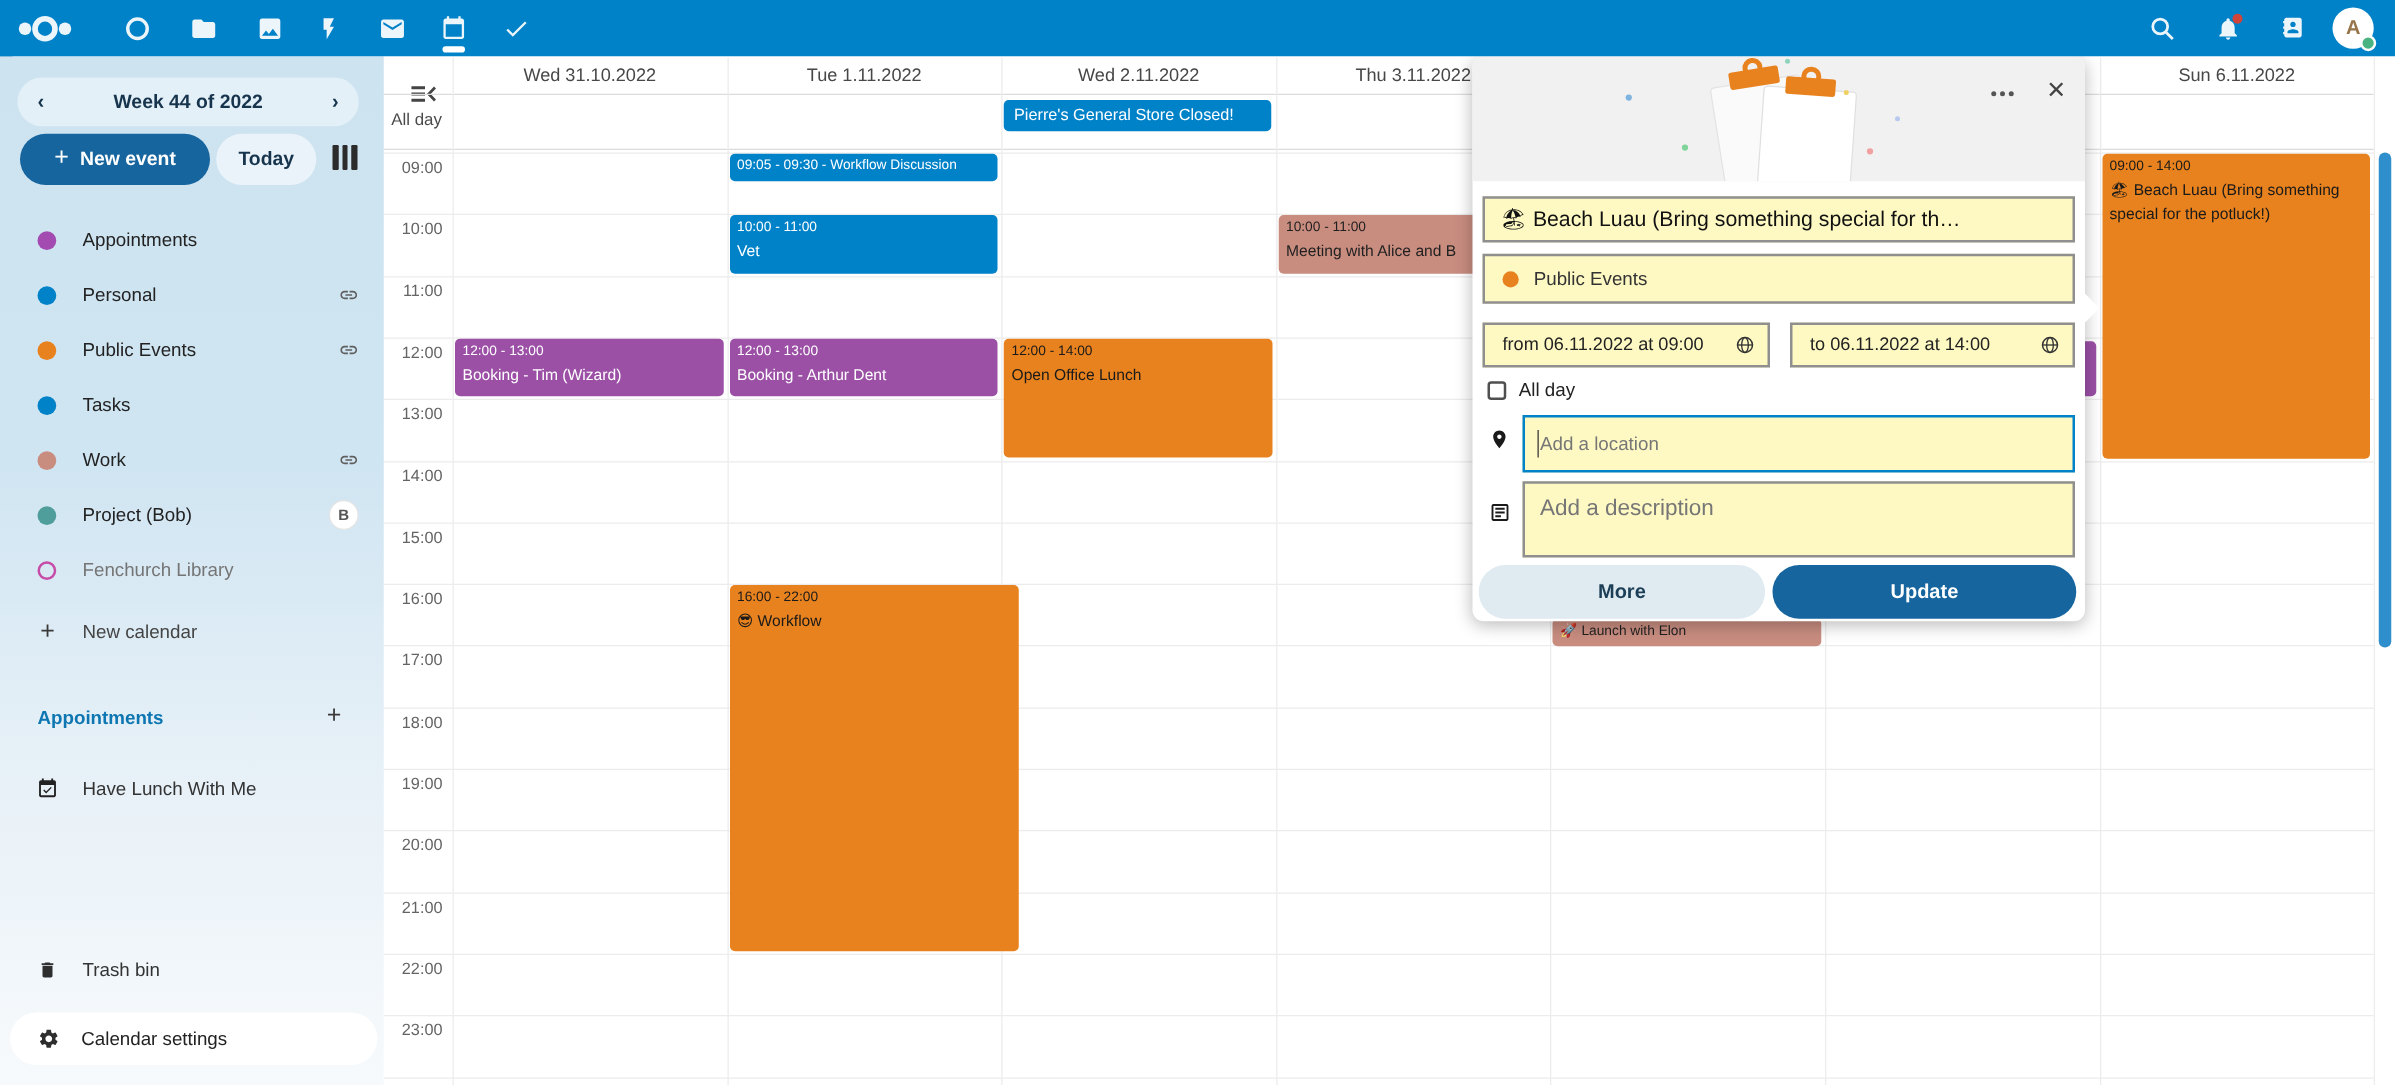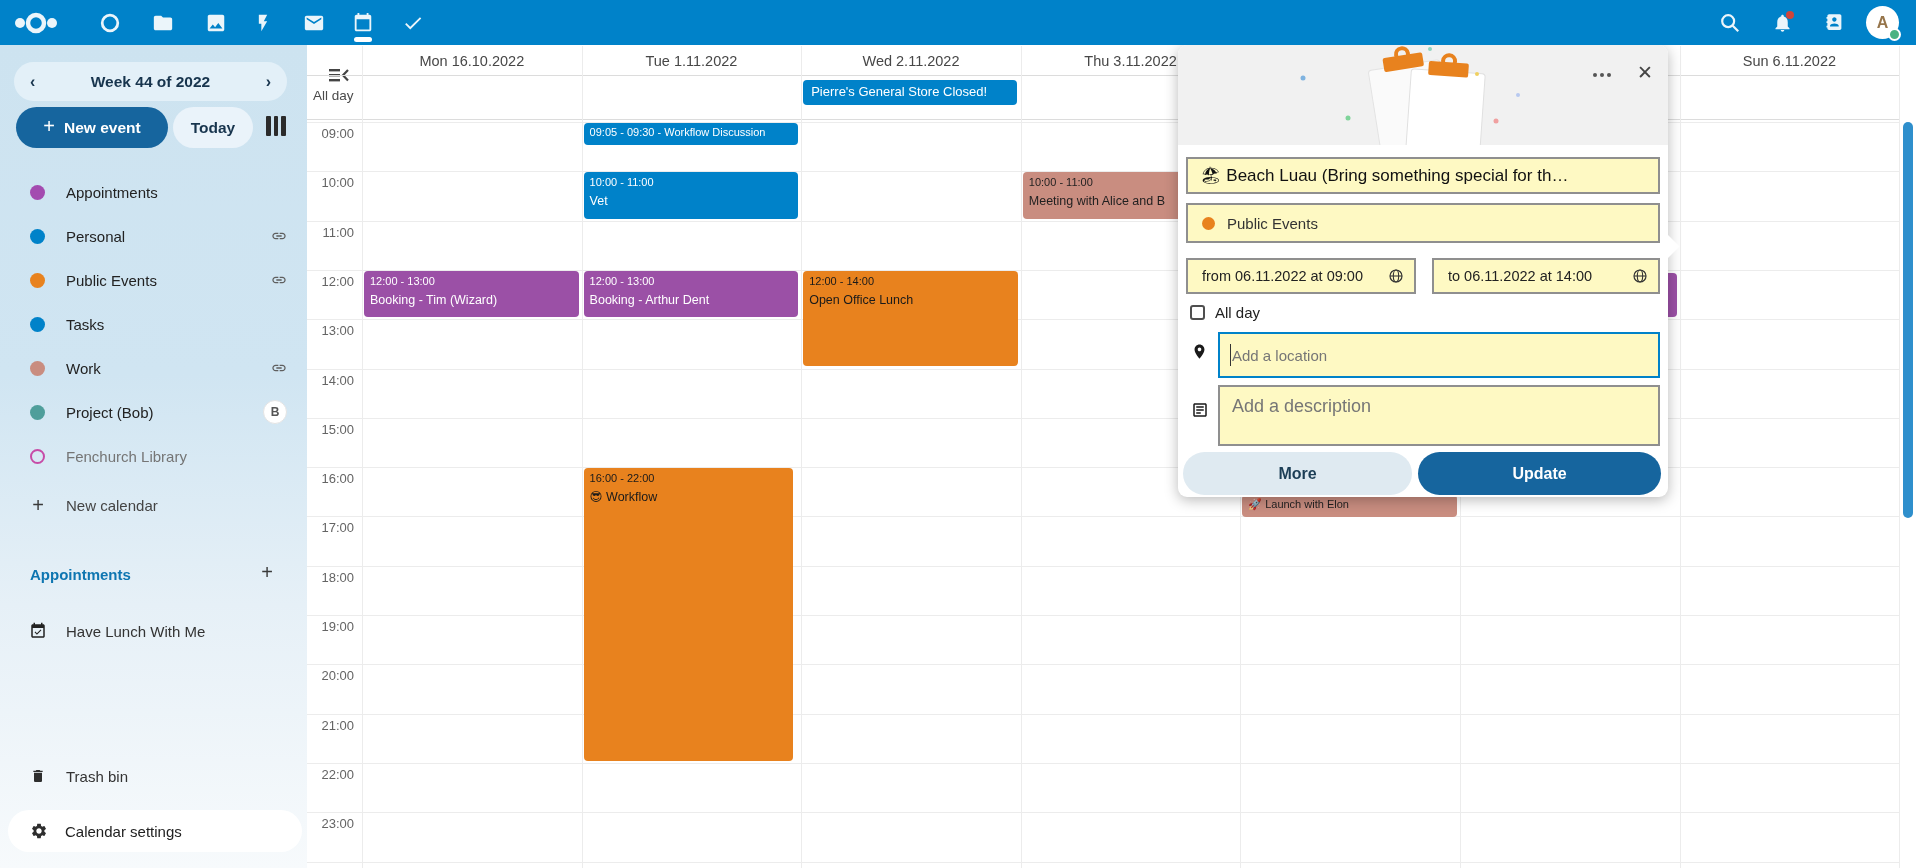--- a/index.html
+++ b/index.html
@@ -109,21 +109,21 @@
   <div id="collapse-icon">
     <svg width="20" height="15" viewBox="0 0 20 15">
       <rect x="0" y="1" width="11" height="2.4" fill="#444"></rect>
         <rect x="0" y="6" width="11" height="2.4" fill="#444"></rect>
         <rect x="0" y="11" width="11" height="2.4" fill="#444"></rect>
       <path d="M19 2 L14 7.2 L19 12.4" stroke="#444" stroke-width="2.2" fill="none"></path>
     </svg>
   </div>
   <div id="allday-label">All day</div>
   <div id="scrollbar"></div>
-<div class="day-header" style="left: 362px; width: 219.6px;">Mon 16.10.2022</div>
+<div class="day-header" style="left: 362px; width: 219.6px;">Wed 31.10.2022</div>
     <div class="day-header" style="left: 581.6px; width: 219.6px;">Tue 1.11.2022</div>
     <div class="day-header" style="left: 801.2px; width: 219.6px;">Wed 2.11.2022</div>
     <div class="day-header" style="left: 1020.8px; width: 219.6px;">Thu 3.11.2022</div>
     <div class="day-header" style="left: 1240.4px; width: 219.6px;">Fri 4.11.2022</div>
     <div class="day-header" style="left: 1460px; width: 219.6px;">Sat 5.11.2022</div>
     <div class="day-header" style="left: 1679.6px; width: 219.6px;">Sun 6.11.2022</div>
     <div class="hline" style="left: 307px; top: 75px; width: 1592.2px; background: rgb(220, 220, 220);"></div>
     <div class="hline" style="left: 307px; top: 119px; width: 1592.2px; background: rgb(220, 220, 220);"></div>
     <div class="hline" style="left: 307px; top: 122px; width: 1592.2px;"></div>
     <div class="hour-label" style="left: 306px; top: 126px;">09:00</div>
@@ -171,34 +171,38 @@
     </div>
     <div class="ev ev-blue single" style="left: 583.6px; top: 123px; width: 214.6px; height: 21.65px;">09:05 - 09:30 - Workflow Discussion</div>
     <div class="ev ev-blue" style="left: 583.6px; top: 172.3px; width: 214.6px; height: 46.3px;">
       <div class="ev-time">10:00 - 11:00</div>
       <div class="ev-title">Vet</div>
     </div>
     <div class="ev ev-purple" style="left: 583.6px; top: 270.9px; width: 214.6px; height: 46.3px;">
       <div class="ev-time">12:00 - 13:00</div>
       <div class="ev-title">Booking - Arthur Dent</div>
     </div>
-    <div class="ev ev-orange" style="left: 583.6px; top: 468.1px; width: 209px; height: 292.8px;">
+    <div class="ev ev-orange" style="left: 583.6px; top: 468.1px; width: 231px; height: 292.8px;">
       <div class="ev-time">16:00 - 22:00</div>
       <div class="ev-title">😎 Workflow</div>
     </div>
     <div class="ev ev-orange" style="left: 803.2px; top: 270.9px; width: 214.6px; height: 95.6px;">
       <div class="ev-time">12:00 - 14:00</div>
       <div class="ev-title">Open Office Lunch</div>
     </div>
     <div class="ev ev-salmon" style="left: 1022.8px; top: 172.3px; width: 214.6px; height: 46.3px;">
       <div class="ev-time">10:00 - 11:00</div>
       <div class="ev-title nowrap">Meeting with Alice and B</div>
     </div>
     <div class="ev ev-salmon single" style="left: 1242.4px; top: 495.215px; width: 214.6px; height: 21.65px;">🚀 Launch with Elon</div>
     <div class="ev ev-purple" style="left: 1462px; top: 273.365px; width: 214.6px; height: 43.835px;"></div>
+    <div class="ev ev-orange" style="left: 1681.6px; top: 123px; width: 214.6px; height: 243.5px;">
+      <div class="ev-time">09:00 - 14:00</div>
+      <div class="ev-title">🏖 Beach Luau (Bring something special for the potluck!)</div>
+    </div>
   </div>
 
 <div id="topbar">
   <div class="tb-icon" style="left:12px;width:48px">
     <svg width="46" height="24" viewBox="0 0 46 24">
       <circle cx="7" cy="12" r="5" fill="#fff"></circle>
       <circle cx="23" cy="12" r="8" fill="none" stroke="#fff" stroke-width="4.5"></circle>
       <circle cx="39" cy="12" r="5" fill="#fff"></circle>
     </svg>
   </div>

